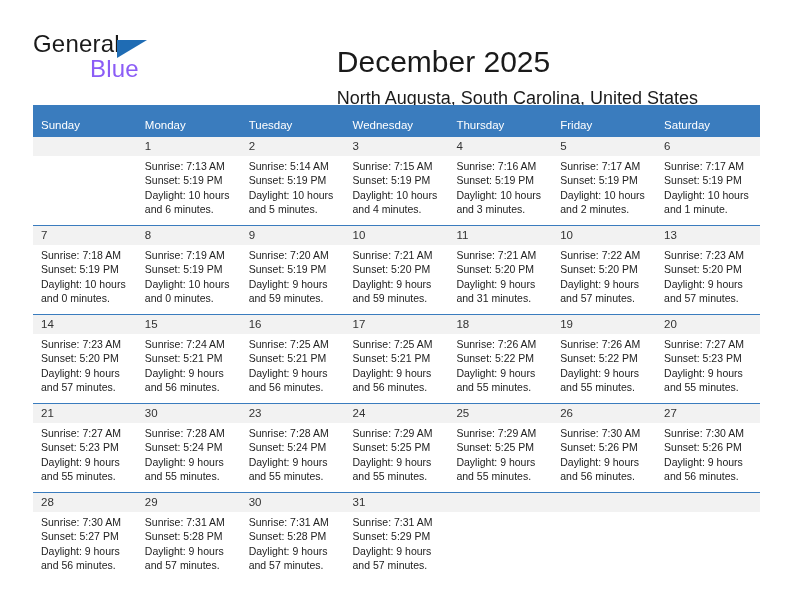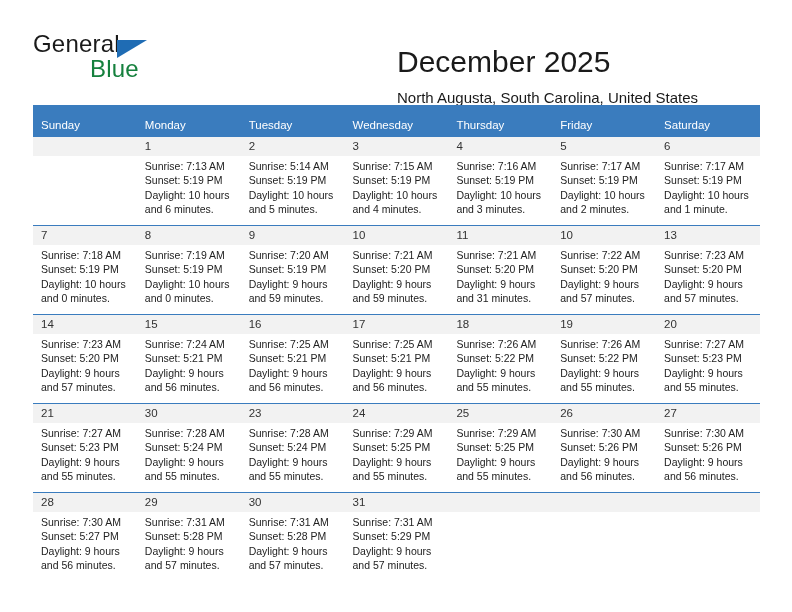--- a/index.html
+++ b/index.html
@@ -52,37 +52,37 @@
     width: 0;
     height: 0;
     border-left: 30px solid #1f6cb4;
     border-bottom: 18px solid transparent;
   }
   .brand-blue {
     position: absolute;
     left: 57px;
     top: 25px;
     font-size: 24px;
-    color: #15803d;
+    color: #8b5cf6;
     letter-spacing: 0.2px;
   }
   .title-block {
     position: absolute;
     right: 0;
     top: 16px;
     text-align: left;
   }
   .cal-title {
     font-size: 30px;
     color: #1a1a1a;
     line-height: 36px;
     white-space: nowrap;
   }
   .cal-subtitle {
-    font-size: 15px;
+    font-size: 18px;
     color: #1a1a1a;
     line-height: 20px;
     margin-top: 8px;
     white-space: nowrap;
   }
 
   
   .calendar {
     position: absolute;
     left: 33px;

